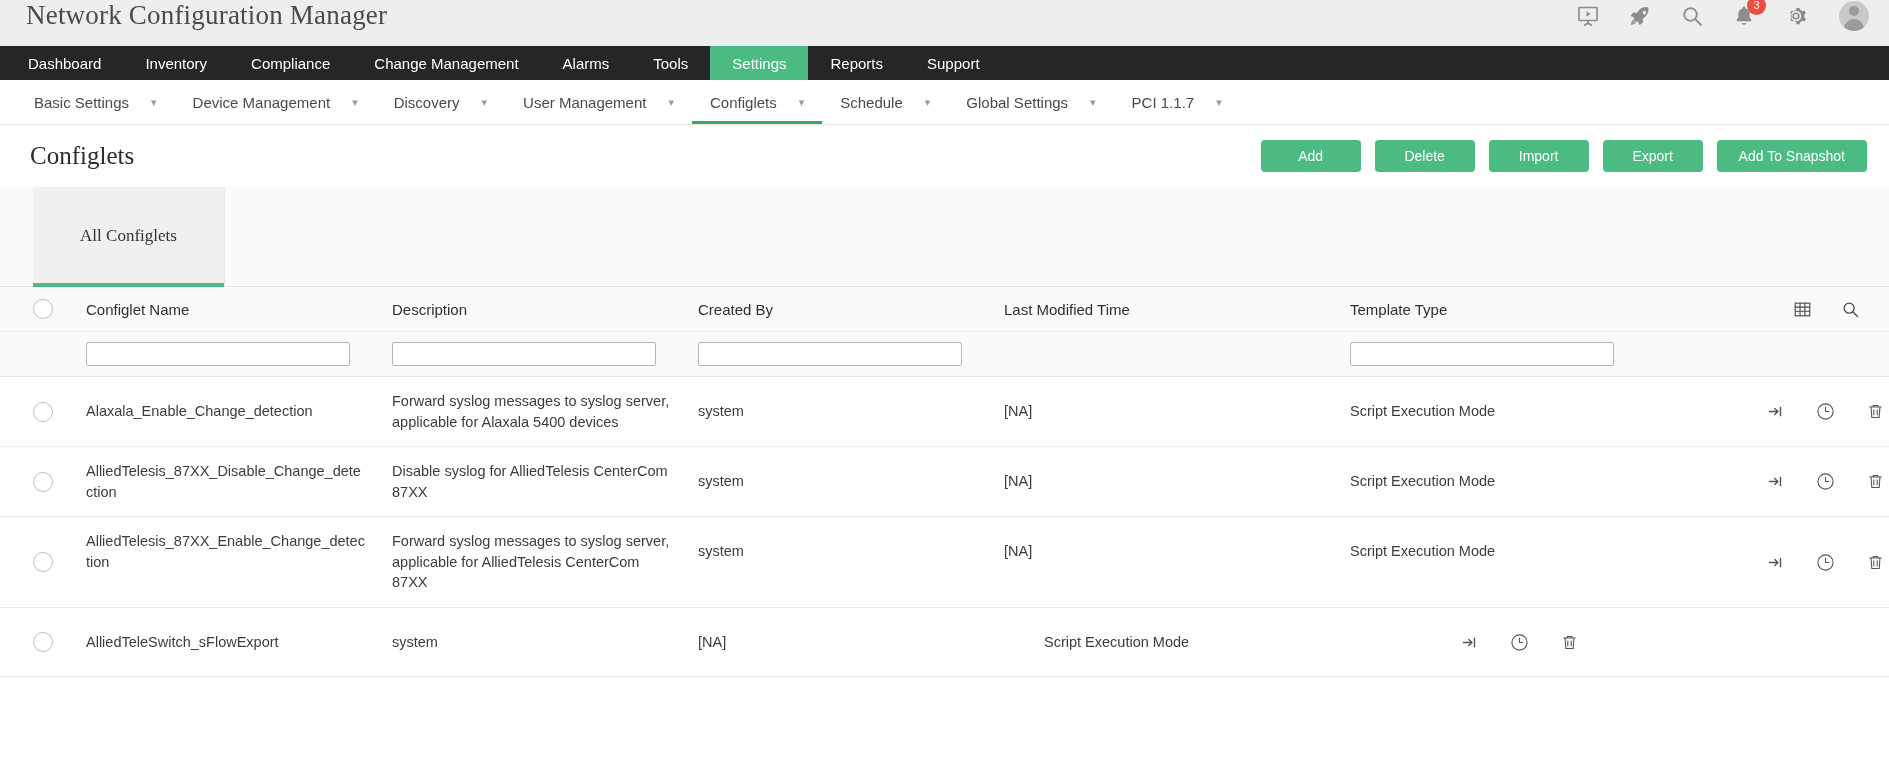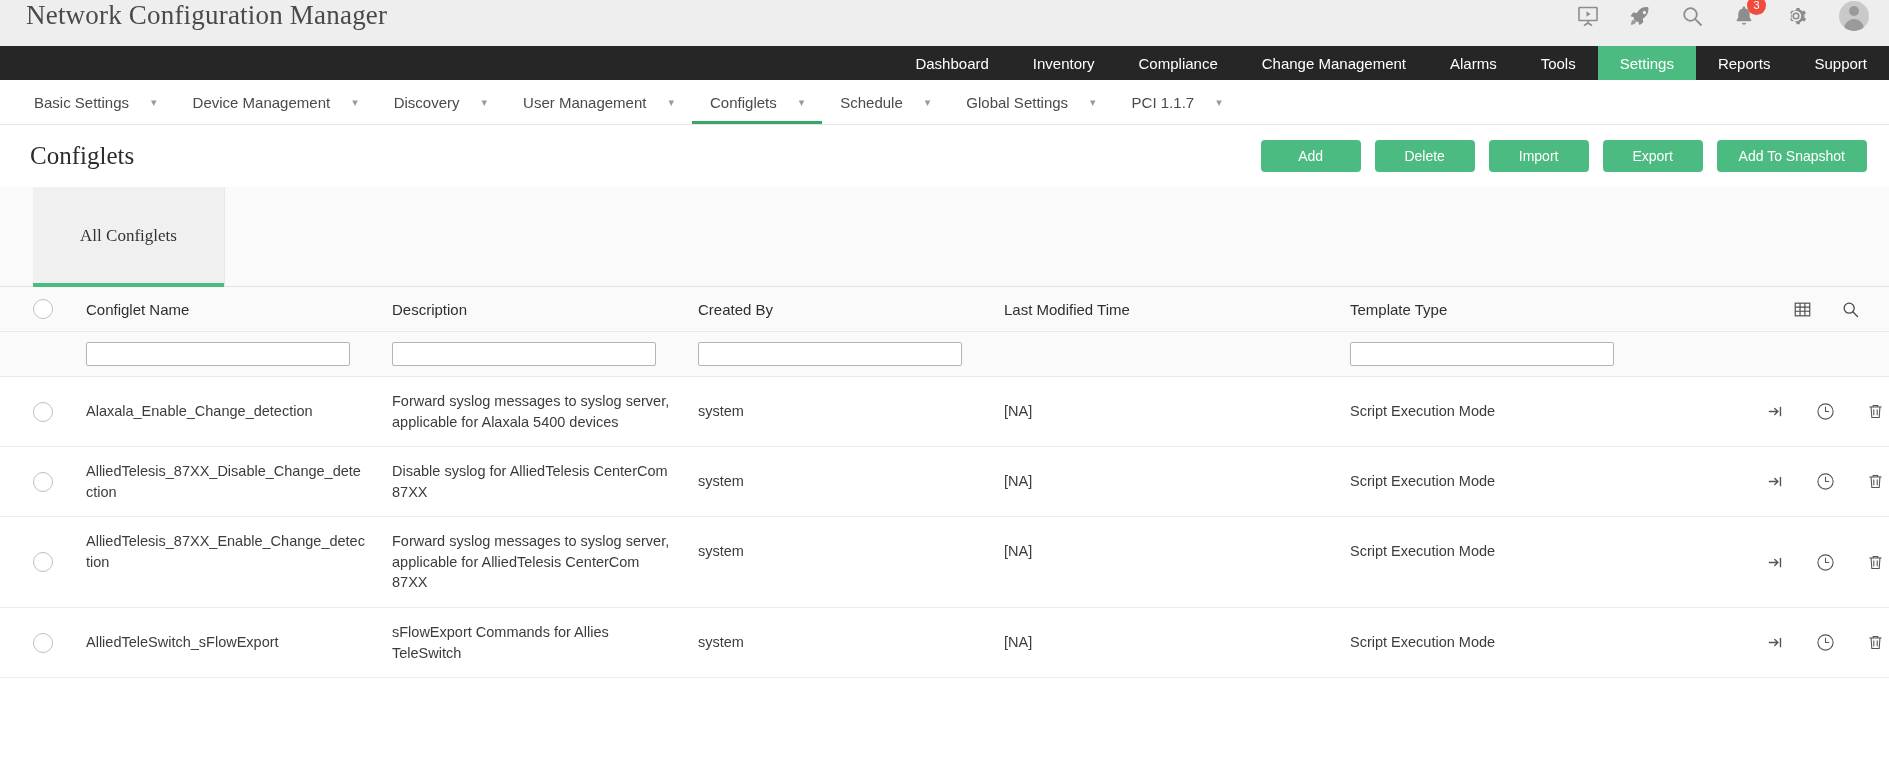--- a/index.html
+++ b/index.html
@@ -85,21 +85,20 @@
     background: #9a9a9a;
   }
 
   
   .mainnav {
     height: 34px;
     background: #262626;
     display: flex;
     align-items: stretch;
     padding-left: 6px;
-    justify-content: flex-end;
   }
   .mainnav-item {
     display: flex;
     align-items: center;
     padding: 0 22px;
     color: #ffffff;
     font-size: 15px;
     cursor: pointer;
     white-space: nowrap;
   }
@@ -538,21 +537,20 @@
         </svg>
       </span>
     </div>
   </div>
 
   <div class="trow datarow">
     <div class="c-check">
       <span class="radio"></span>
     </div>
     <div class="c-name cell cell-mid">AlliedTeleSwitch_sFlowExport</div>
-    <div class="c-desc cell">sFlowExport Commands for Allies TeleSwitch</div>
     <div class="c-by cell cell-mid">system</div>
     <div class="c-time cell cell-mid">[NA]</div>
     <div class="c-type cell cell-mid">Script Execution Mode</div>
     <div class="c-act act-center">
       <span class="icon-btn">
         <svg width="15" height="15" viewBox="0 0 16 16" fill="none" stroke="currentColor" stroke-width="1.5">
           <path d="M1.5 8h8.5M7.2 4.8L10.6 8l-3.4 3.2" stroke-linecap="round" stroke-linejoin="round"></path>
           <path d="M13.3 3.6v8.8" stroke-linecap="round"></path>
         </svg>
       </span>

